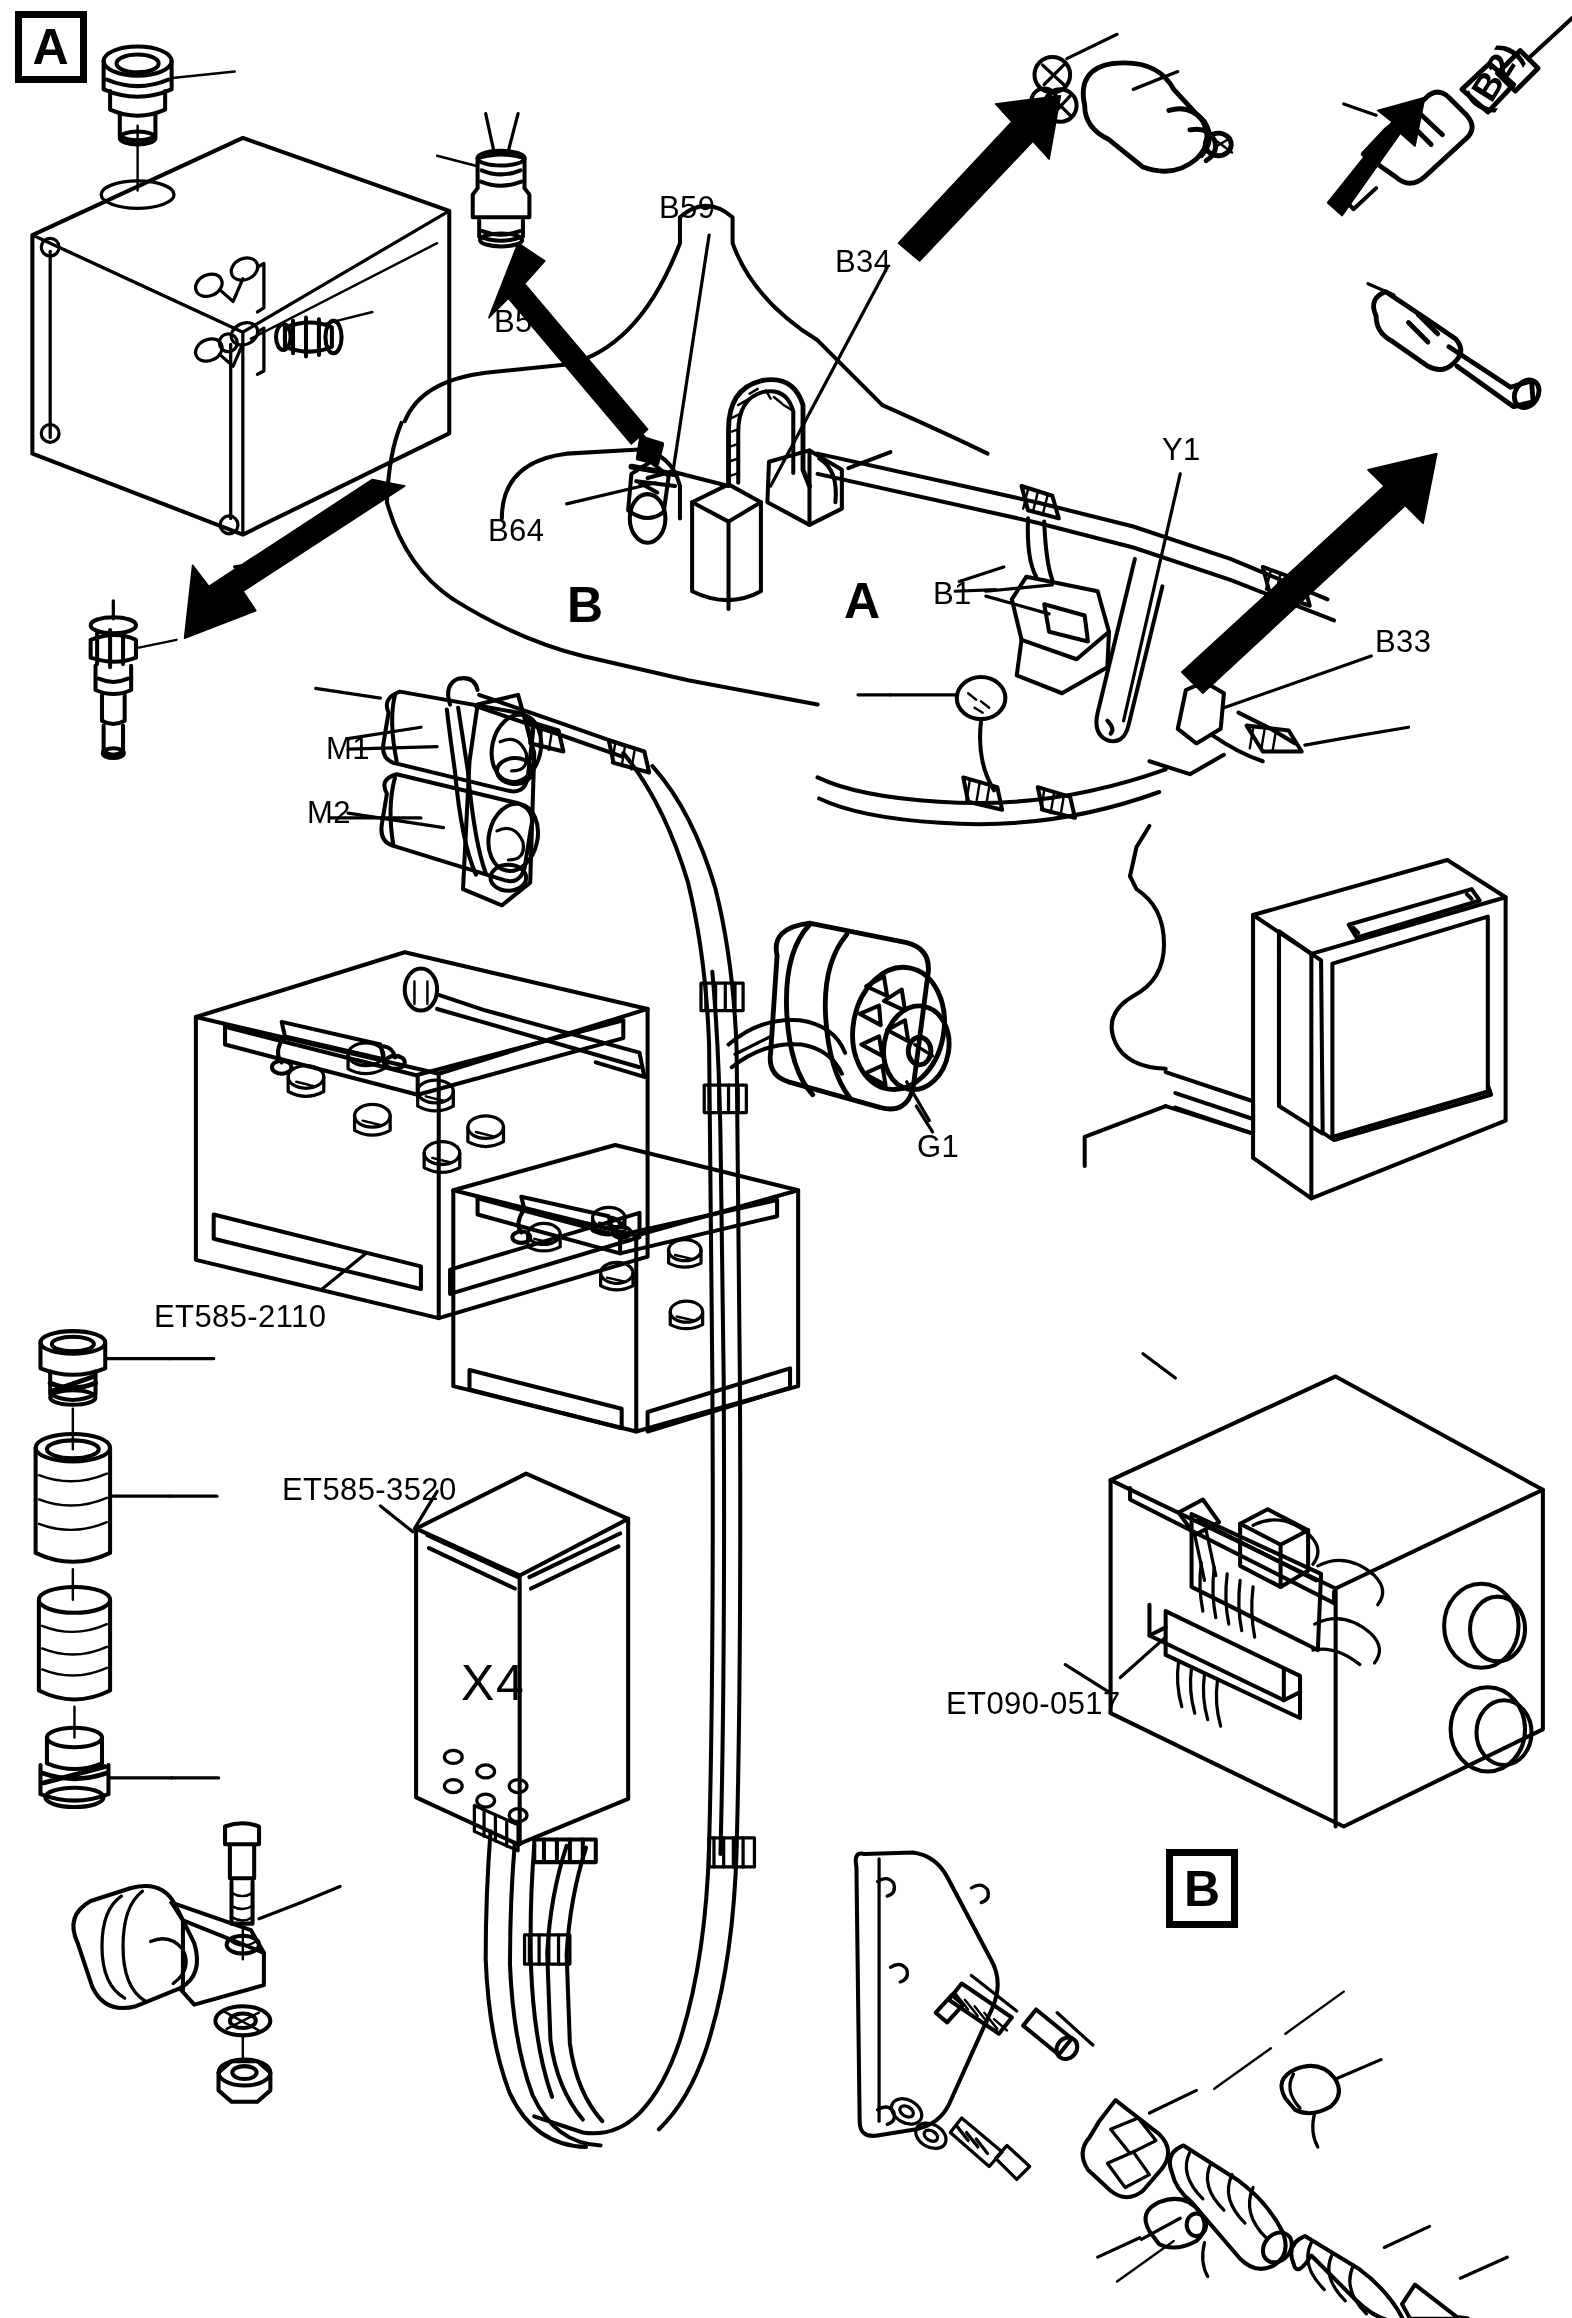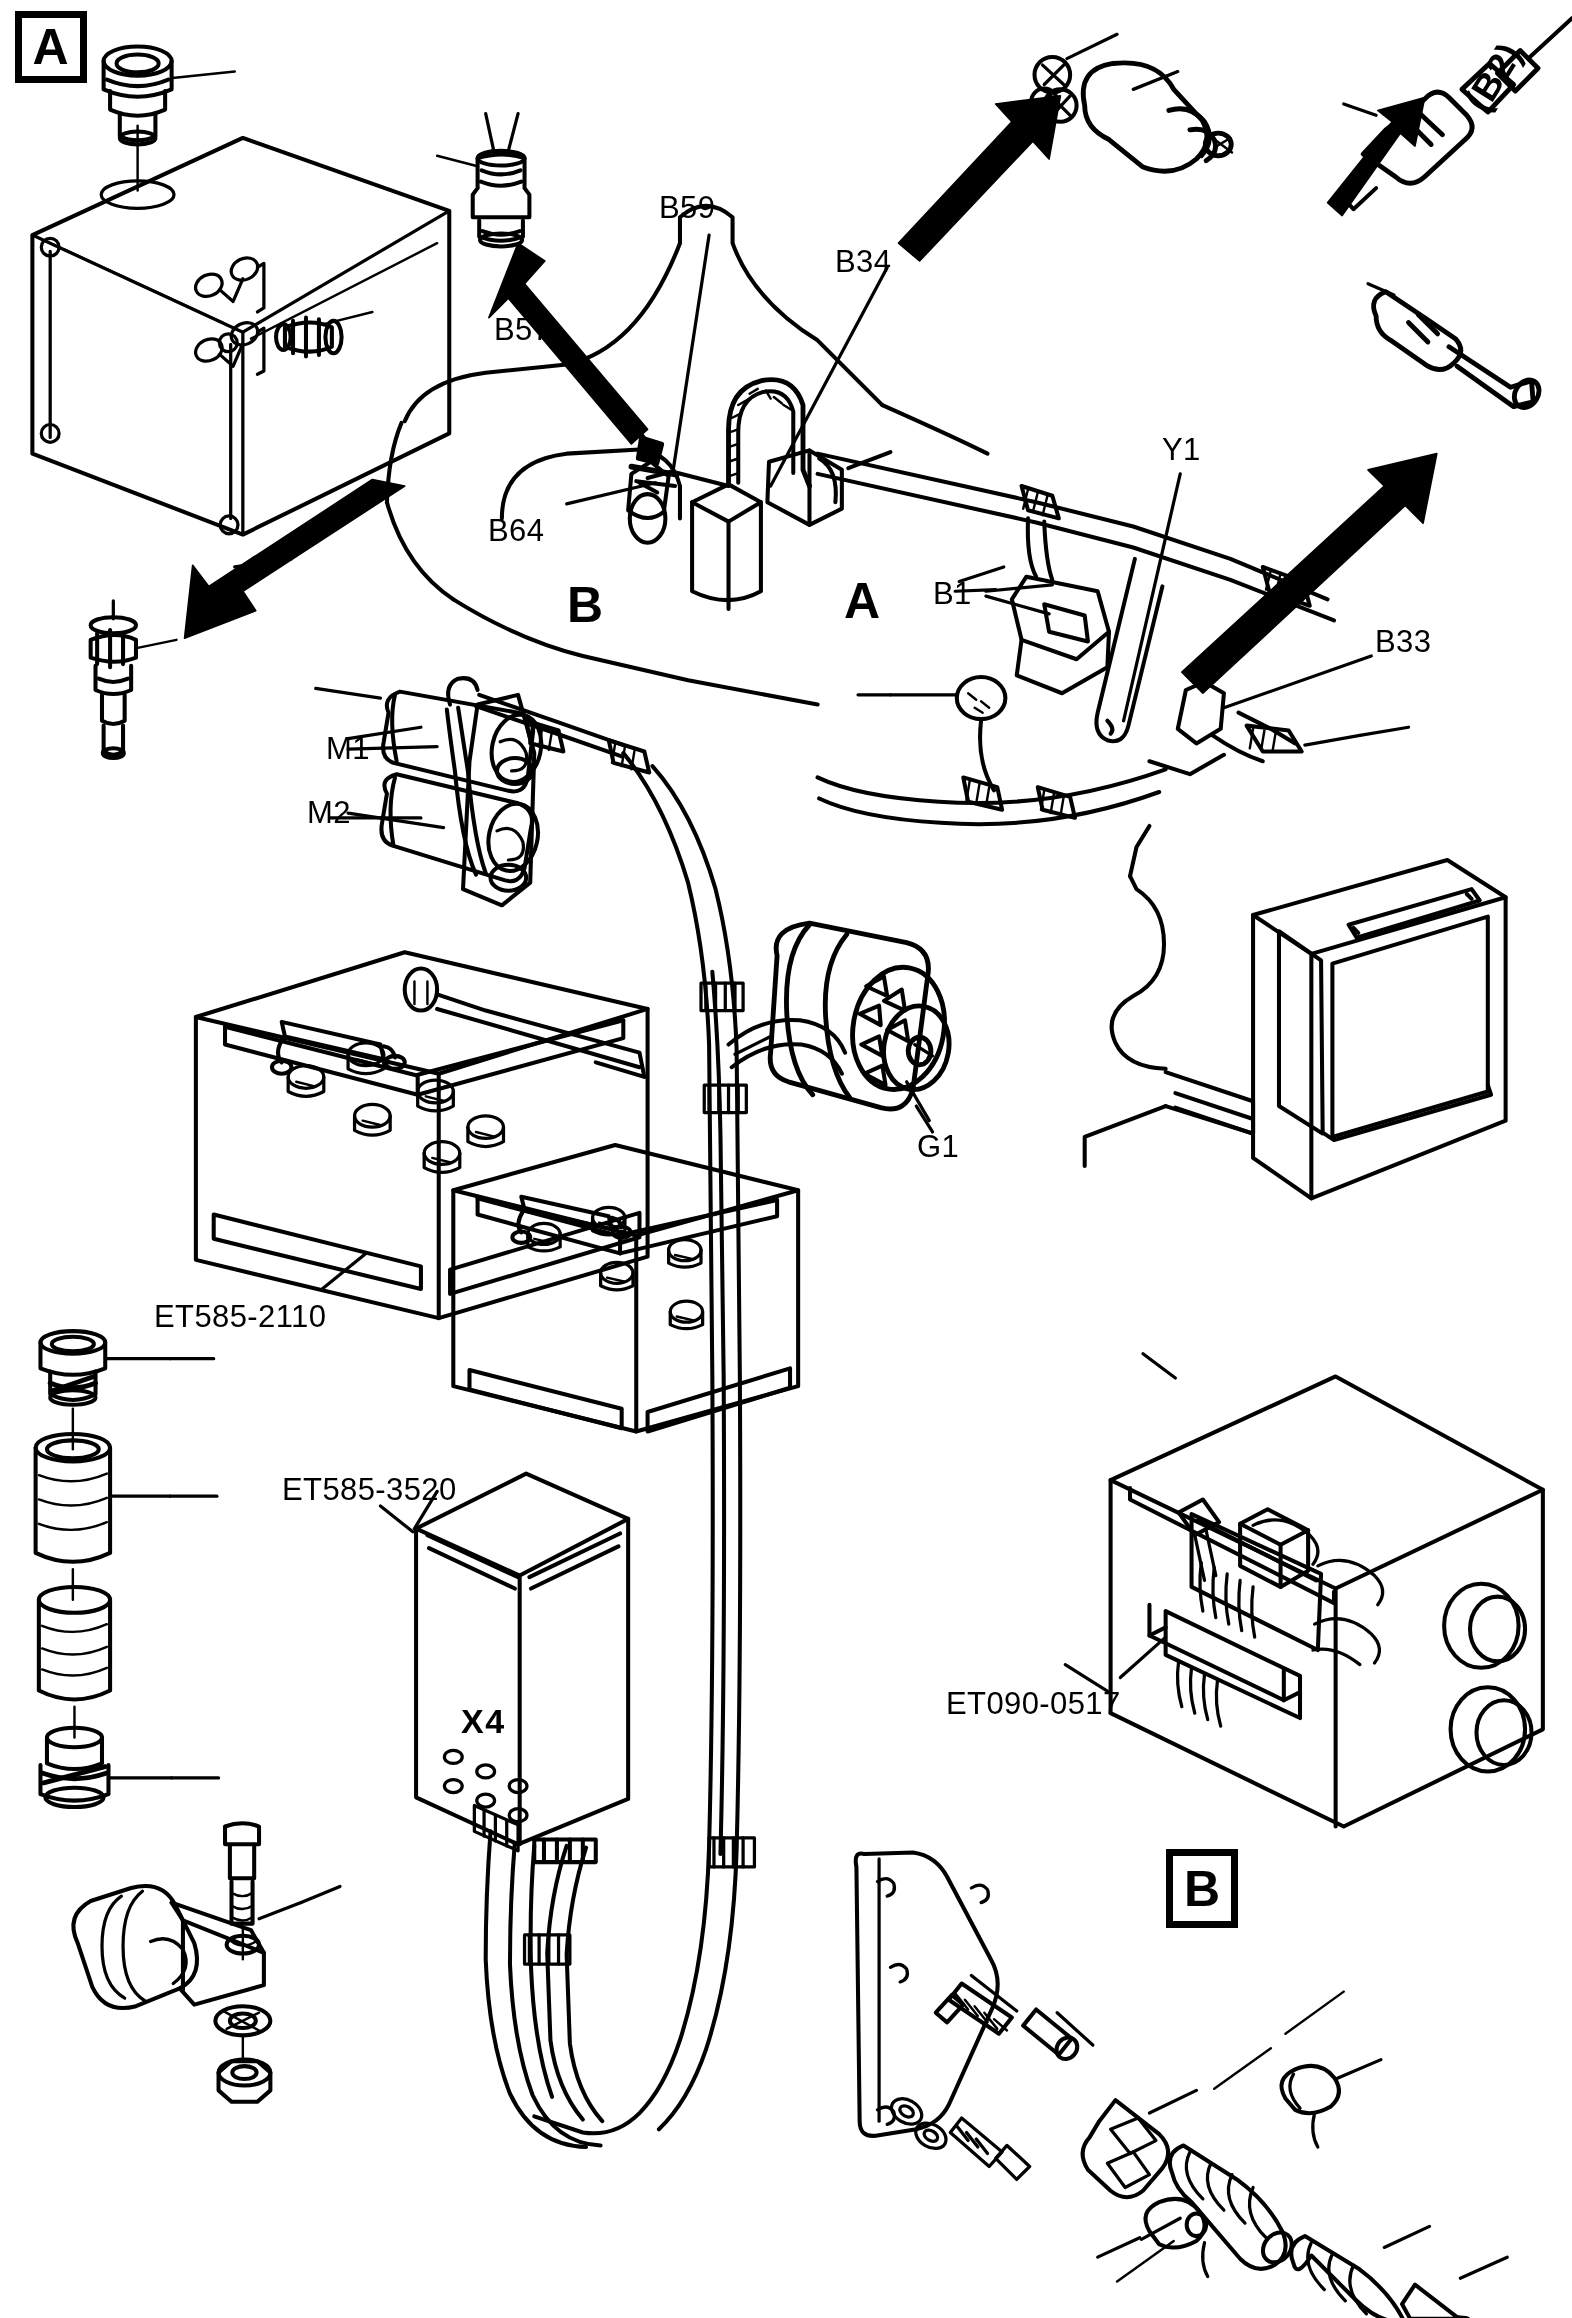--- a/index.html
+++ b/index.html
@@ -14,21 +14,21 @@
   .lbl{
     position:absolute;
     font-family:"Liberation Sans", sans-serif;
     color:#000;
     white-space:nowrap;
     letter-spacing:0.4px;
     font-weight:400;
   }
   .lbl-md{font-size:31px;}
   .lbl-big{font-size:50px;font-weight:700;}
-  .lbl-x4{font-size:34px;font-weight:700;letter-spacing:1.6px;margin-top:48px;}
+  .lbl-x4{font-size:50px;font-weight:400;letter-spacing:1.6px;}
   .boxmark{
     position:absolute;
     border:7.3px solid #000;
     background:#fff;
     display:flex;align-items:center;justify-content:center;
     font-size:50px;font-weight:700;line-height:1;
     font-family:"Liberation Sans", sans-serif;
   }
   .rot-b2{
     position:absolute;
@@ -723,21 +723,21 @@
     <span>A</span>
   </div>
   <div class="boxmark" style="left:1166px;top:1849px;width:58px;height:65px;">
     <span>B</span>
   </div>
 
   <div class="lbl lbl-md" style="left:659px;top:190px;">B59</div>
 
   <div class="lbl lbl-md" style="left:835px;top:220px;margin-top:24px;">B34</div>
 
-  <div class="lbl lbl-md" style="left:494px;top:304px;margin-top:8px;">B57</div>
+  <div class="lbl lbl-md" style="left:494px;top:304px;">B57</div>
 
   <div class="lbl lbl-md" style="left:488px;top:513px;">B64</div>
 
   <div class="lbl lbl-big" style="left:567px;top:576px;">B</div>
 
   <div class="lbl lbl-big" style="left:844px;top:572px;">A</div>
 
   <div class="lbl lbl-md" style="left:933px;top:576px;">B1</div>
 
   <div class="lbl lbl-md" style="left:1162px;top:432px;">Y1</div>

